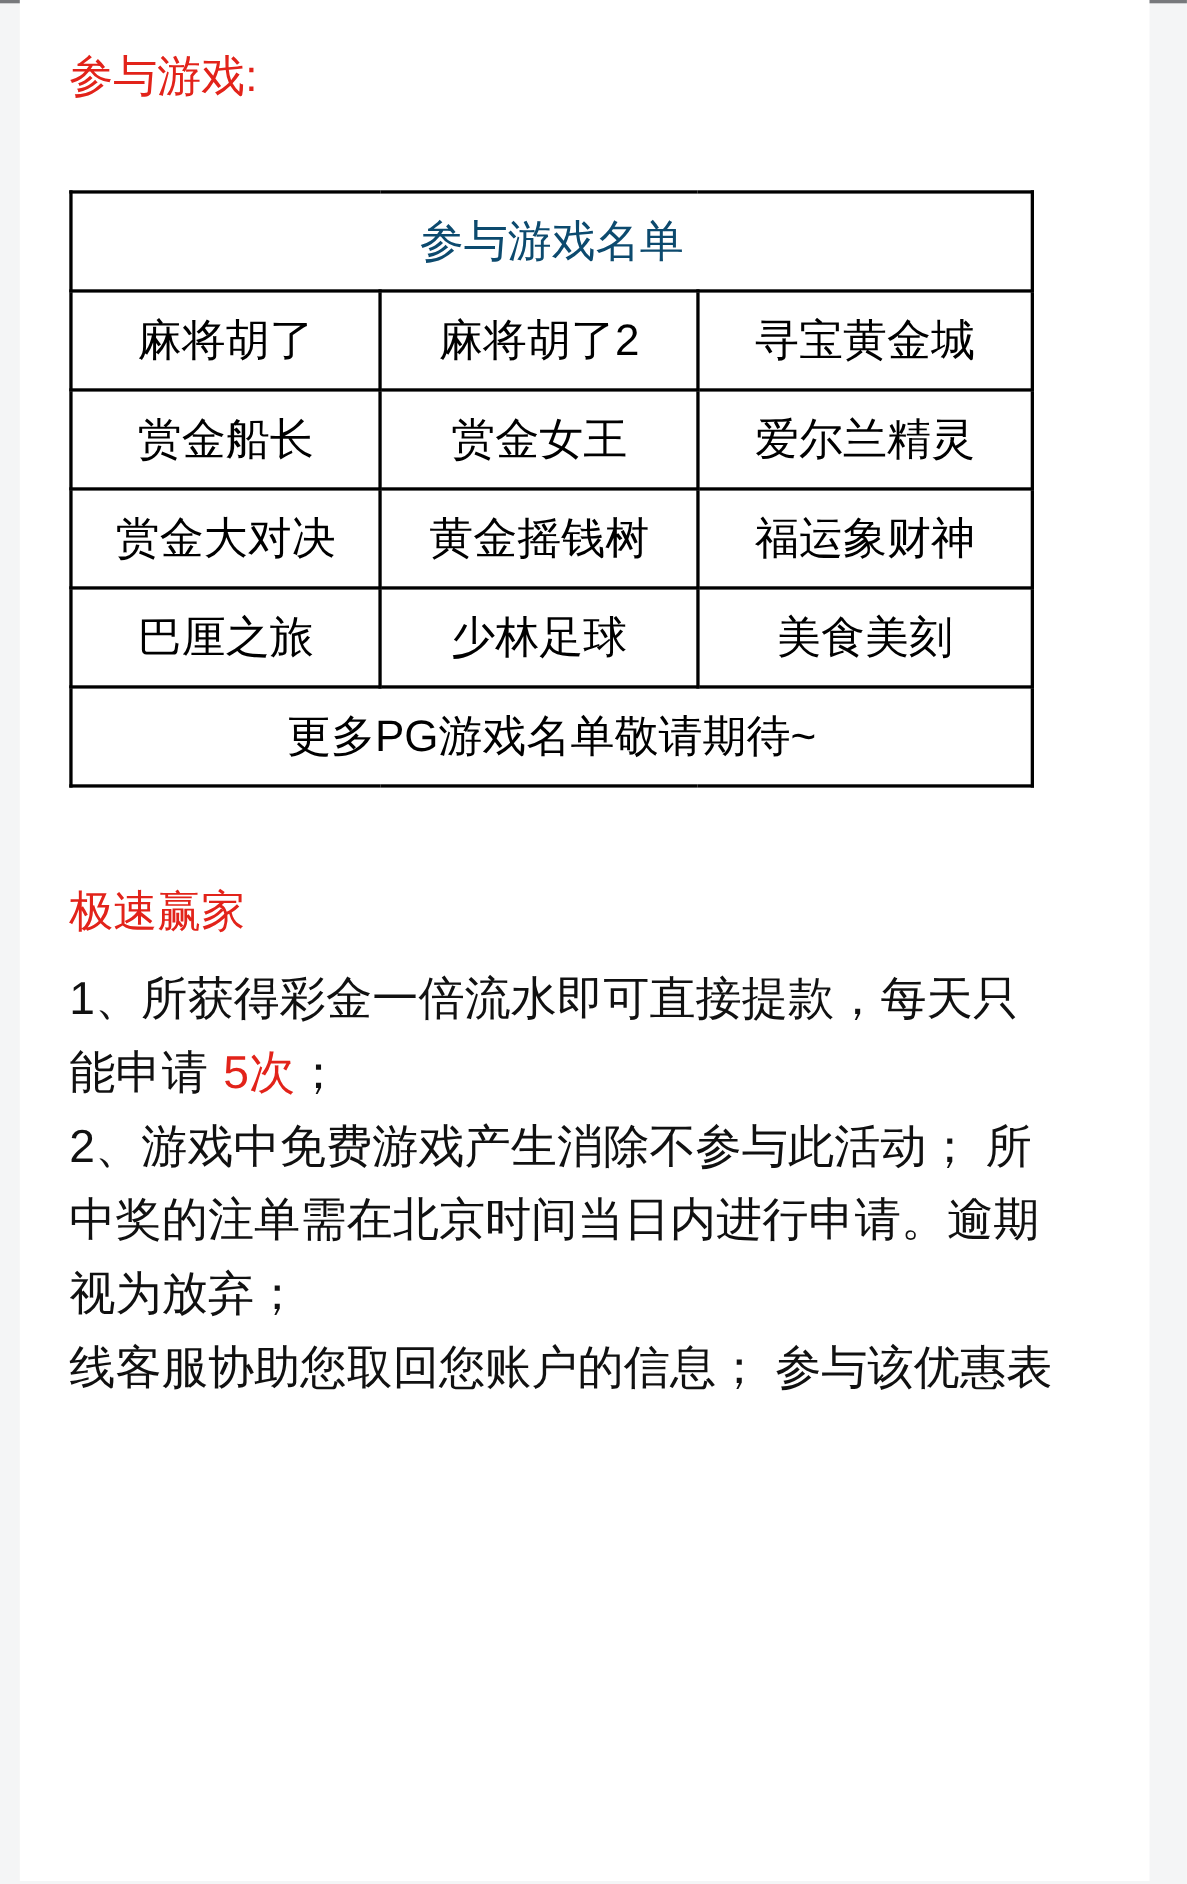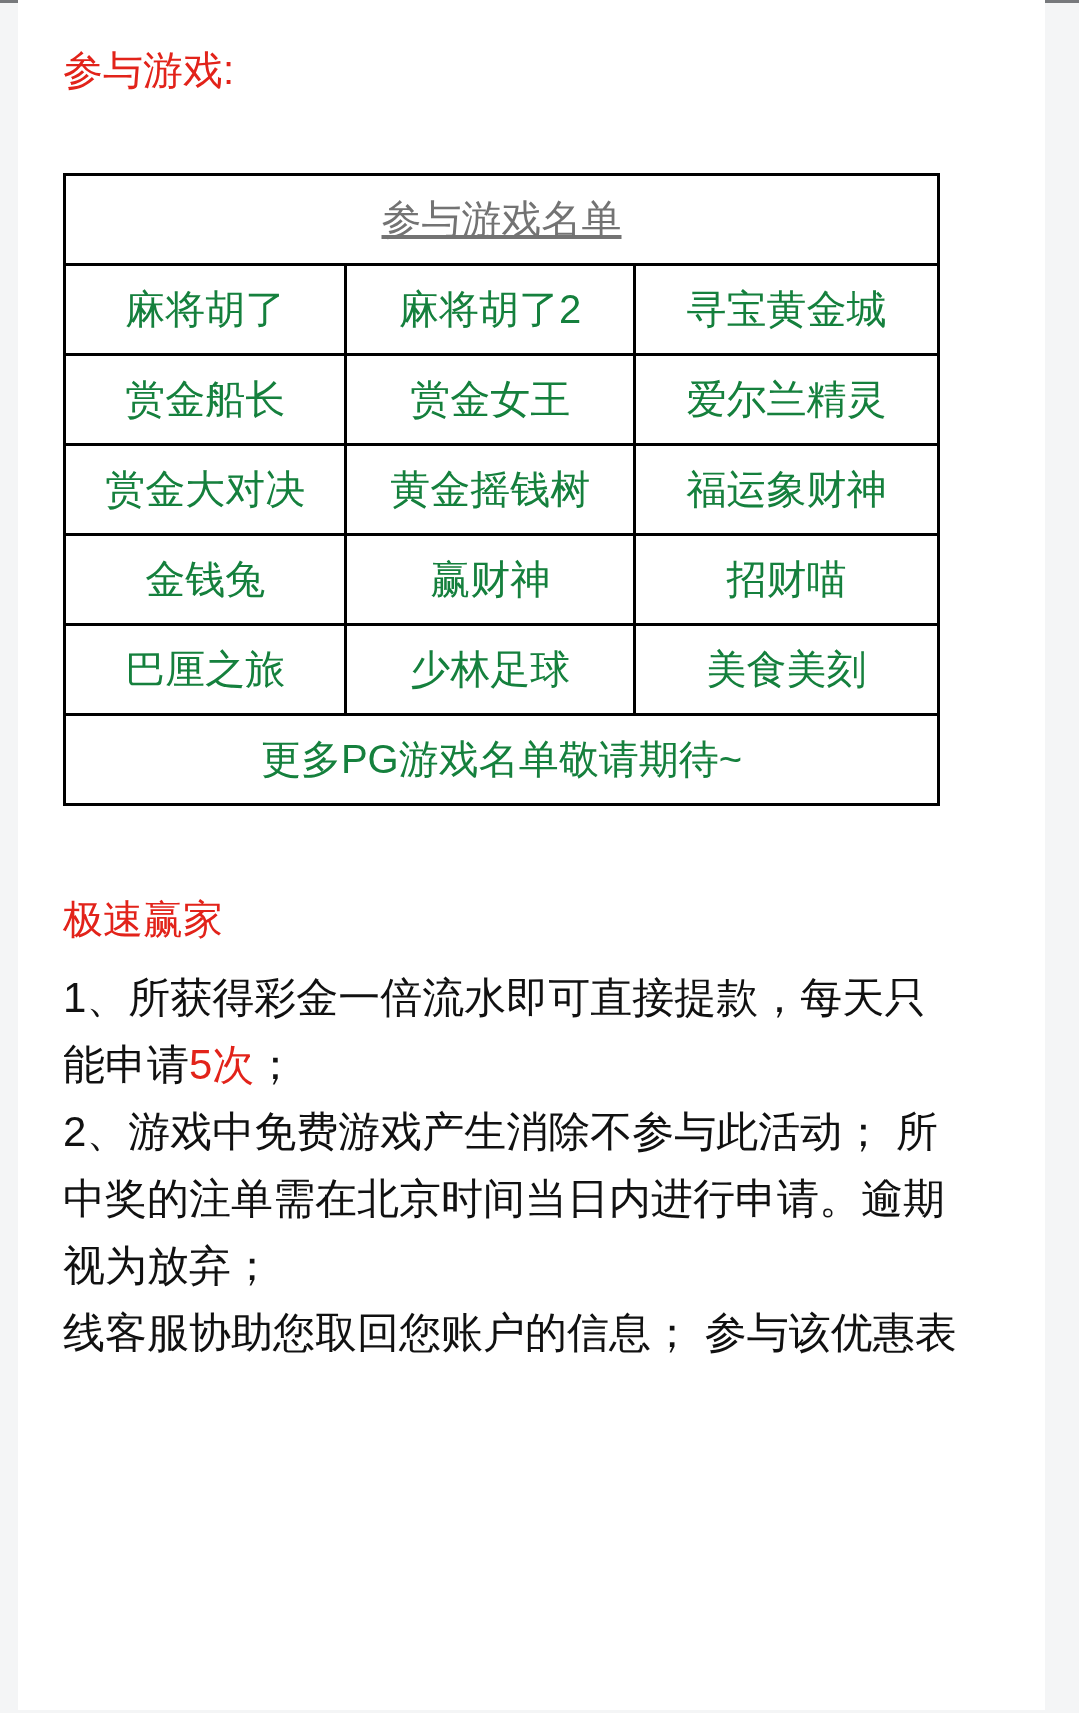--- a/index.html
+++ b/index.html
@@ -23,39 +23,39 @@
     width:877px;
     table-layout:fixed;
   }
   table.games th, table.games td{
     border:3px solid #000000;
     text-align:center;
     vertical-align:middle;
     height:87px;
     font-size:40px;
     font-weight:400;
-    color:#15803d;
+    color:#000000;
     padding:0;
     overflow:hidden;
   }
-  table.games th{color:#737373;text-decoration:underline;}
+  table.games th{color:#0c4a6e;}
   .rules-heading{
     margin:0;padding-top:90px;
     font-size:40px;line-height:46px;
     color:#e2231a;font-weight:400;
   }
   .rules{
     margin-top:22px;
     font-size:42px;
     line-height:67px;
     color:#111111;
     width:930px;
   }
   .rule-line{white-space:nowrap;}
-  .red{color:#e2231a;}
+  .red{color:#e2231a;margin-left:14px;}
 </style>
 </head>
 <body>
 
 <div class="top-line"></div>
 
 <div class="page">
   <div class="inner">
 
     <h2 class="section-heading">参与游戏:</h2>
@@ -81,25 +81,20 @@
             <td>赏金船长</td>
             <td>赏金女王</td>
             <td>爱尔兰精灵</td>
           </tr>
           <tr>
             <td>赏金大对决</td>
             <td>黄金摇钱树</td>
             <td>福运象财神</td>
           </tr>
           <tr>
-            <td>金钱兔</td>
-            <td>赢财神</td>
-            <td>招财喵</td>
-          </tr>
-          <tr>
             <td>巴厘之旅</td>
             <td>少林足球</td>
             <td>美食美刻</td>
           </tr>
         </tbody>
       <tfoot>
         <tr>
           <td colspan="3">更多PG游戏名单敬请期待~</td>
         </tr>
       </tfoot>

